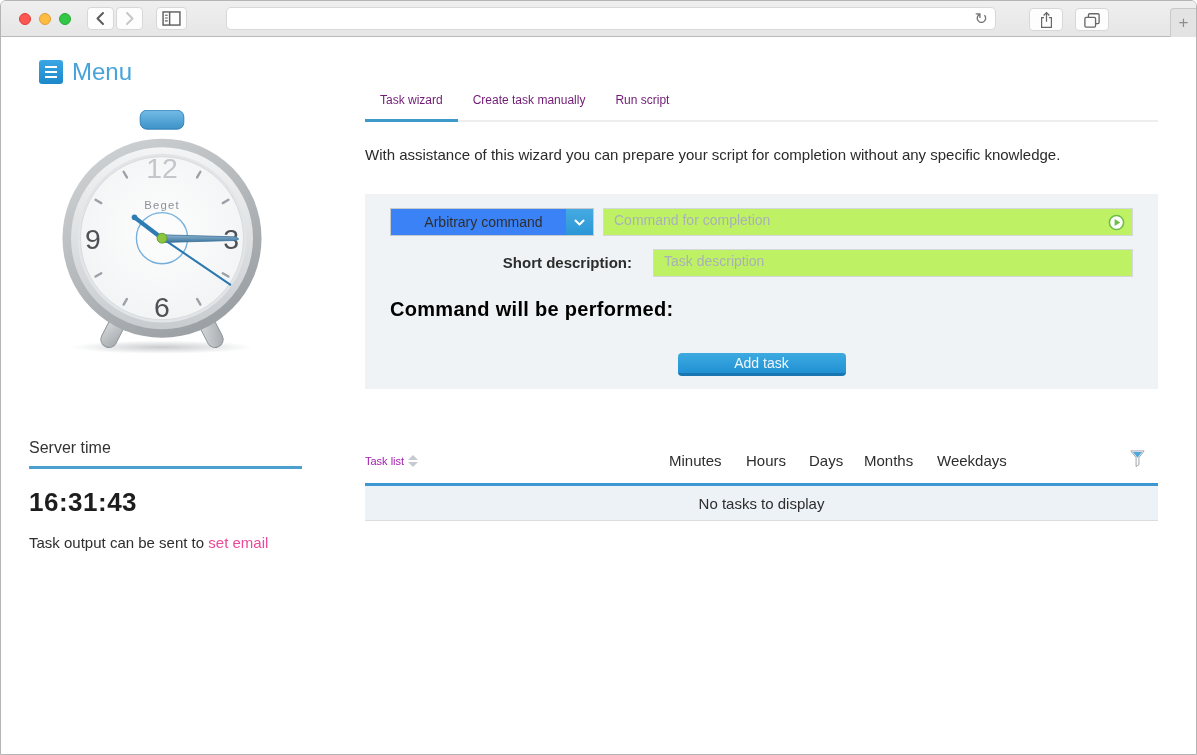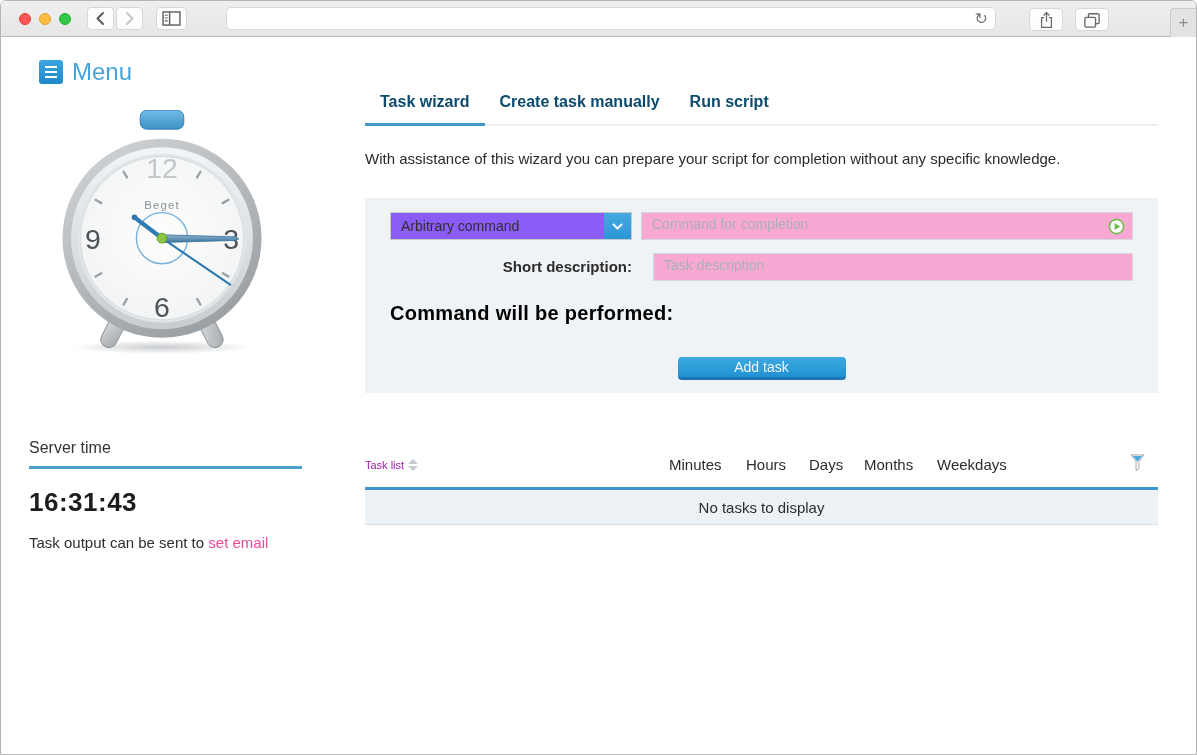--- a/index.html
+++ b/index.html
@@ -54,36 +54,36 @@
   .server-label { display:block; font-size:16px; color:#333;
                   padding-bottom:9px; border-bottom:3px solid #4ba0cf; }
   .time-value { margin-top:18px; font-size:26px; font-weight:bold; color:#1d1d1d;
                 letter-spacing:.5px; }
   .task-output { margin-top:16px; font-size:15px; color:#2e2e2e; }
   .task-output a { color:#ec4899; text-decoration:none; cursor:pointer; }
 
   
   .page-title { font-size:24px; font-weight:600; color:#1c1c1c; }
   .tabs { display:flex; margin-top:25px; border-bottom:2px solid #edeeef; }
-  .tab { padding:0 15px 12px; font-size:16px; color:#0c4a6e; cursor:pointer;
-         border-bottom:3px solid transparent; margin-bottom:-2px;font-weight:bold; }
+  .tab { padding:0 15px 12px; font-size:12px; color:#701a75; cursor:pointer;
+         border-bottom:3px solid transparent; margin-bottom:-2px; }
   .tab.active { border-bottom-color:#3e9ac9; }
   .description { margin-top:24px; font-size:15px; color:#2b2b2b; }
 
   .panel { margin-top:31px; background:#eff3f6; padding:14px 25px 13px; }
   .form-row { display:flex; gap:9px; }
   .form-row + .form-row { margin-top:13px;gap:21px; }
-  .select { width:242px; height:28px; background:#8b5cf6; border:1px solid #c5cacd;
-            display:flex; align-items:center; cursor:pointer; }
+  .select { width:204px; height:28px; background:#3b82f6; border:1px solid #c5cacd;
+            display:flex; align-items:center; cursor:pointer;text-align:center; }
   .select-value { flex:1; padding-left:10px; font-size:14px; color:#2f2f2f; }
   .select-arrow { width:27px; height:26px; background:linear-gradient(#45aae2,#2c96d6);
                   display:flex; align-items:center; justify-content:center; }
   .input-wrap { flex:1; position:relative; }
   .text-input { width:100%; height:28px; border:1px solid #d4d8db; padding:0 32px 4px 10px;
-                font-size:14px; color:#333; font-family:inherit; outline:none; background:#f9a8d4; }
+                font-size:14px; color:#333; font-family:inherit; outline:none; background:#bef264; }
   .text-input::placeholder { color:#a9b1b8; }
   .play-btn { position:absolute; right:8px; top:6px; width:17px; height:17px; cursor:pointer; }
   .label-cell { width:242px; text-align:right; font-size:15px; font-weight:bold;
                 color:#2d2d2d; line-height:27px; }
 
   .panel-heading { margin-top:21px; font-size:20px; color:#000000; letter-spacing:.3px; }
   .btn-grid { margin-top:15px; display:grid; grid-template-columns:1fr 1fr; gap:13px 9px; }
   .schedule-btn { height:27px; background:#fff; border:1px solid #dadde0;
                   box-shadow:0 1px 2px rgba(0,0,0,.14); font-size:14px; color:#2f2f2f;
                   display:flex; align-items:center; justify-content:center;

